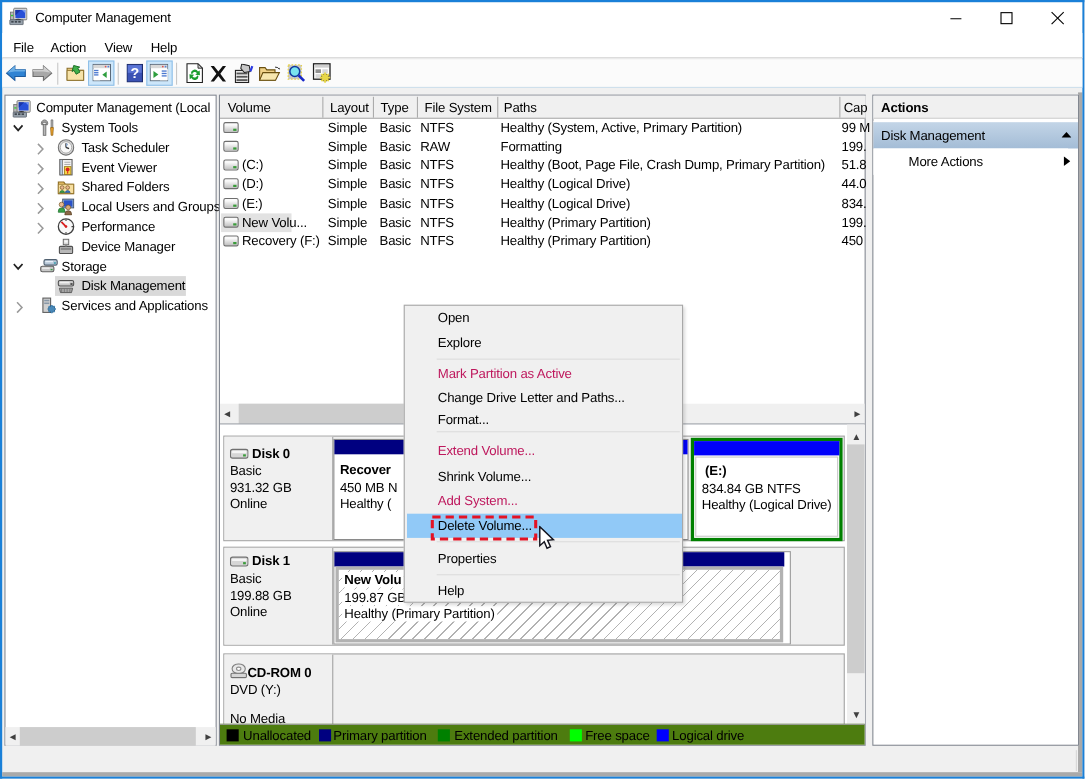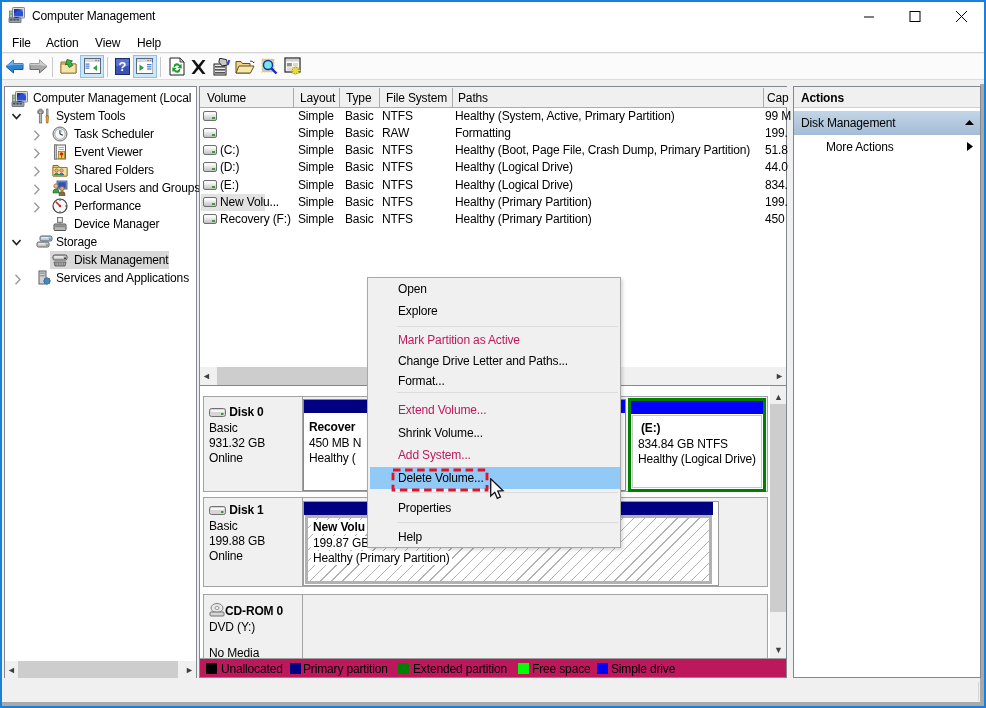--- a/index.html
+++ b/index.html
@@ -43,21 +43,21 @@
 .ticon { position:absolute; }
 
 .sb { background:#f0f0f0; }
 .sb-thumb { position:absolute; background:#cdcdcd; }
 .sb-ar { position:absolute; color:#404040; font-size:9px; letter-spacing:0; text-align:center; }
 
 .diskrow { position:absolute; left:3px; background:#f0f0f0; border:1px solid #a3a3a3; }
 .dlabel { position:absolute; left:0; top:0; width:99px; height:100%; border-right:1px solid #a3a3a3; background:#f0f0f0; }
 .dl-line { position:absolute; left:5px; white-space:nowrap; }
 
-.legend { position:absolute; left:0; top:571px; width:586px; height:19px; background:#be185d; border-top:1px solid #9e9e9e; }
+.legend { position:absolute; left:0; top:571px; width:586px; height:19px; background:#4d7c0f; border-top:1px solid #9e9e9e; }
 .lg-sq { position:absolute; top:4px; width:11px; height:11px; }
 .lg-tx { position:absolute; top:3px; }
 
 #ctxmenu { left:367px; top:277px; width:254px; height:271px; background:#f0f0f0; border:1px solid #a8a8a8; box-shadow:2px 2px 3px rgba(0,0,0,0.15); z-index:50; }
 .mi { position:absolute; left:2px; width:250px; height:22px; line-height:22px; padding-left:28px; }
 .mi.dis { color:#be185d; }
 .msep { position:absolute; left:29px; width:221px; height:1px; background:#dcdcdc; }
 .mhl { background:#91c9f7; }
 
 .statusline { left:978px; top:682px; width:1px; height:19px; background:#d5d5d5; }
@@ -523,21 +523,21 @@
   <div class="legend">
     <div class="lg-sq" style="left:6px;background:#000"></div>
       <div class="lg-tx" style="left:21px">Unallocated</div>
     <div class="lg-sq" style="left:90px;background:#000080"></div>
       <div class="lg-tx" style="left:103px">Primary partition</div>
     <div class="lg-sq" style="left:198px;background:#008000"></div>
       <div class="lg-tx" style="left:213px">Extended partition</div>
     <div class="lg-sq" style="left:318px;background:#00ff00"></div>
       <div class="lg-tx" style="left:332px">Free space</div>
     <div class="lg-sq" style="left:397px;background:#0000ff"></div>
-      <div class="lg-tx" style="left:411px">Simple drive</div>
+      <div class="lg-tx" style="left:411px">Logical drive</div>
   </div>
 </div>
 
 <div class="abs panel" id="rightpanel">
   <div class="abs" style="left:0;top:0;width:186px;height:21px;background:#f0f0f0;border-bottom:1px solid #d0d0d0">
     <b style="position:absolute;left:7px;top:4px">Actions</b>
   </div>
   <div class="abs" style="left:0;top:23px;width:186px;height:25px;background:linear-gradient(#c3d5e7,#a3bcd6);border-top:1px solid #fff">
     <span style="position:absolute;left:7px;top:5px">Disk Management</span>
     <svg style="position:absolute;left:171px;top:9px" width="9" height="6">

